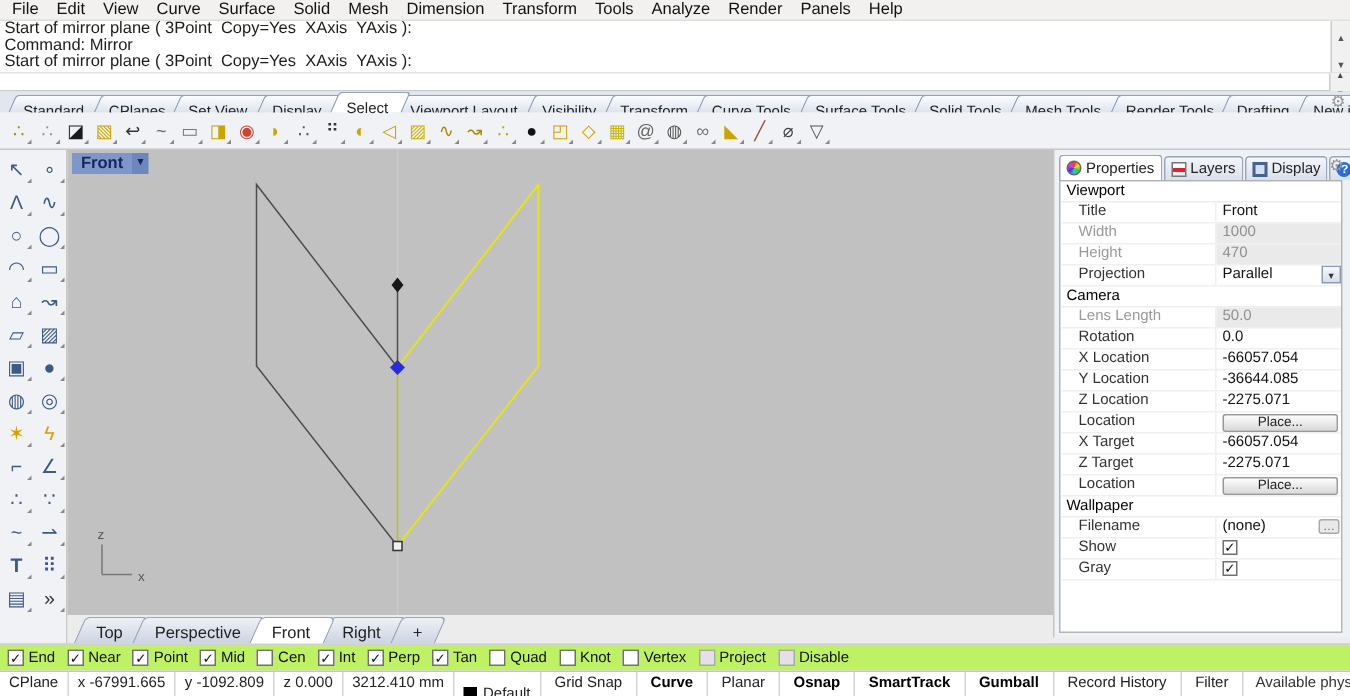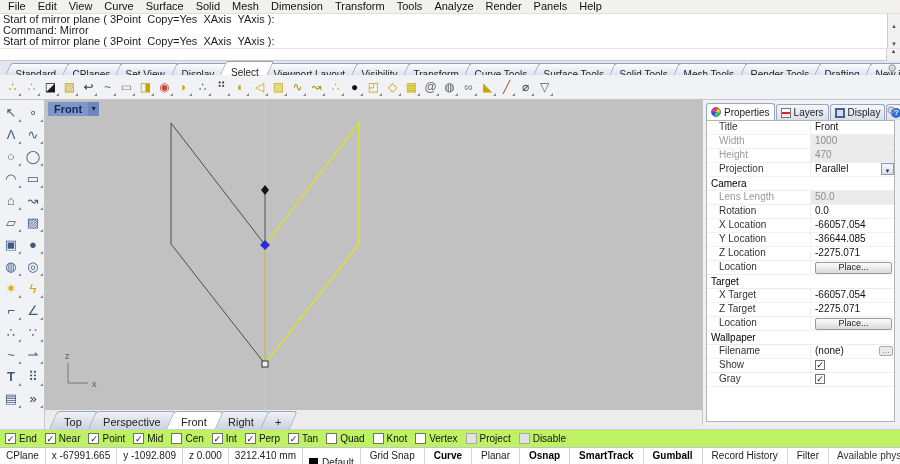--- a/index.html
+++ b/index.html
@@ -373,20 +373,26 @@
         </div>
 
         <div class="ptab">
           <span class="tic" data-icon="help"></span>
 
         </div>
       </div>
     <span class="panel-gear">⚙</span>
     <div class="pgrid">
 
+        <div>
+          <div class="psection">
+            <span>Viewport</span>
+          </div>
+
+        </div>
 
         <div>
 
           <div class="prow">
             <div class="plabel">Title</div>
             <div class="pvalue">
               <span>Front</span>
               
               
               
@@ -546,26 +552,20 @@
           <div class="prow">
             <div class="plabel">Location</div>
             <div class="pvalue">
 
               <span class="pv-btn">Place...</span>
 
             </div>
           </div>
         </div>
 
-        <div>
-          <div class="psection">
-            <span>Target</span>
-          </div>
-
-        </div>
 
         <div>
 
           <div class="prow">
             <div class="plabel">X Target</div>
             <div class="pvalue">
               <span>-66057.054</span>
               
               
               

